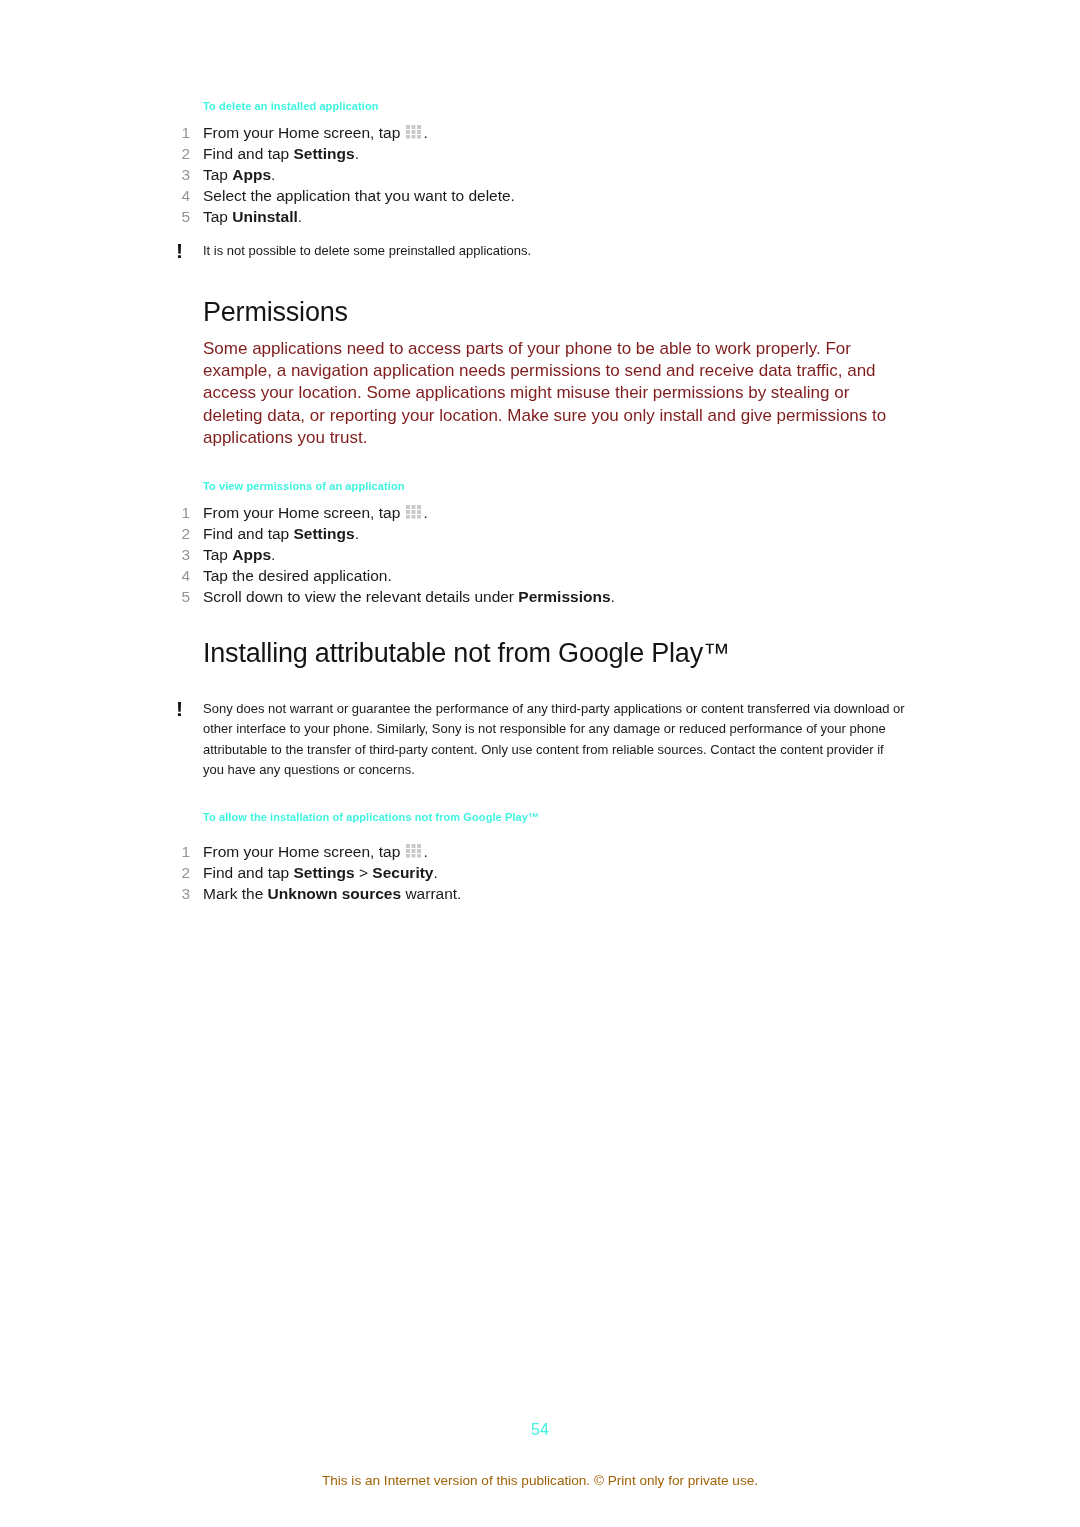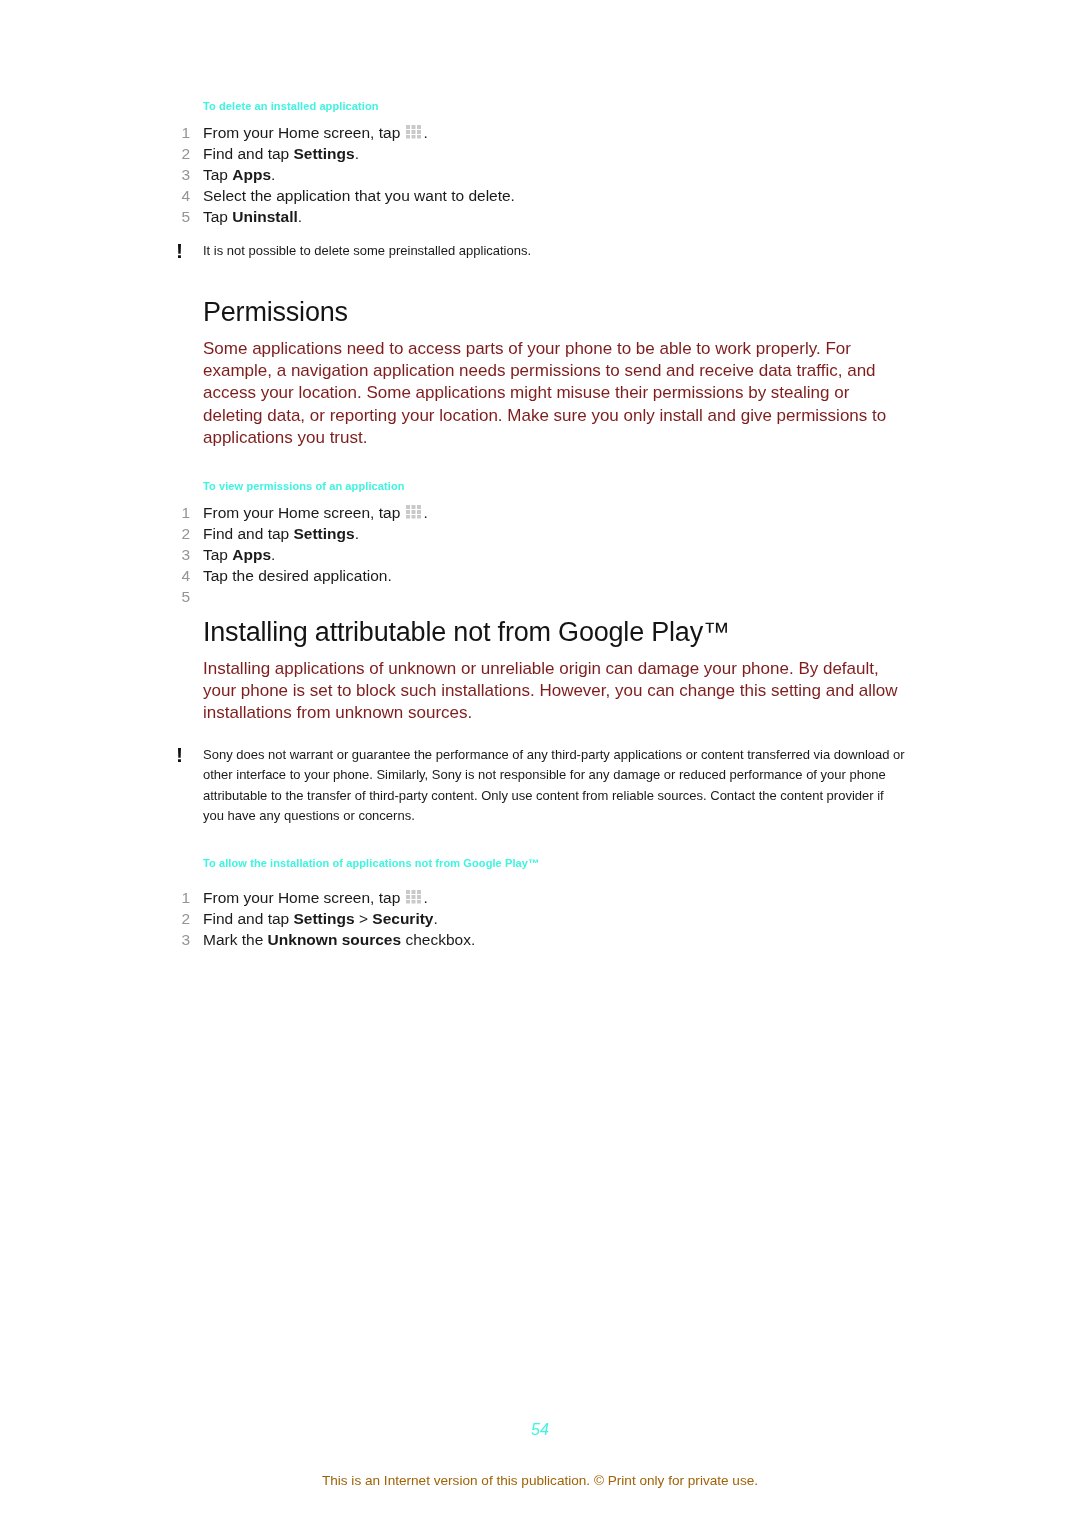--- a/index.html
+++ b/index.html
@@ -121,21 +121,20 @@
   
   .page-number {
     position: absolute;
     left: 0;
     top: 1420px;
     width: 1080px;
     text-align: center;
     color: #3ff4e0;
     font-size: 16px;
     line-height: 20px;
-    font-style: italic;
   }
   .footer-note {
     position: absolute;
     left: 0;
     top: 1472px;
     width: 1080px;
     text-align: center;
     color: #a16207;
     font-size: 13.6px;
     line-height: 18px;
@@ -236,29 +235,29 @@
         <li>
           <span class="num">3</span>
           <span><span>Tap </span><b>Apps</b><span>.</span></span>
         </li>
         <li>
           <span class="num">4</span>
           <span>Tap the desired application.</span>
         </li>
         <li>
           <span class="num">5</span>
+          <span><span>Scroll down to view the relevant details under </span><b>Permissions</b><span>.</span></span>
         </li>
       </ol>
     </div>
 
     <div class="spacer-30"></div>
 
     <div>
       <h2 class="section-heading">Installing attributable not from Google Play™</h2>
-      <p class="body">Installing applications of unknown or unreliable origin can damage your phone. By default, your phone is set to block such installations. However, you can change this setting and allow installations from unknown sources.</p>
 
       <div class="spacer-20"></div>
 
       <div class="note">
         <span class="bang">!</span>
         <span class="note-text">Sony does not warrant or guarantee the performance of any third-party applications or content transferred via download or other interface to your phone. Similarly, Sony is not responsible for any damage or reduced performance of your phone attributable to the transfer of third-party content. Only use content from reliable sources. Contact the content provider if you have any questions or concerns.</span>
       </div>
     </div>
 
     <div class="spacer-26"></div>
@@ -284,21 +283,21 @@
                     <rect x="11" y="10" width="4" height="3.5"></rect>
                   </g>
                 </svg></span><span>.</span></span>
         </li>
         <li>
           <span class="num">2</span>
           <span><span>Find and tap </span><b>Settings</b><span> &gt; </span><b>Security</b><span>.</span></span>
         </li>
         <li>
           <span class="num">3</span>
-          <span><span>Mark the </span><b>Unknown sources</b><span> checkbox.</span></span>
+          <span><span>Mark the </span><b>Unknown sources</b><span> warrant.</span></span>
         </li>
       </ol>
     </div>
 
   </div>
 
   <div class="page-number">54</div>
 
   <div class="footer-note">This is an Internet version of this publication. © Print only for private use.</div>
 

